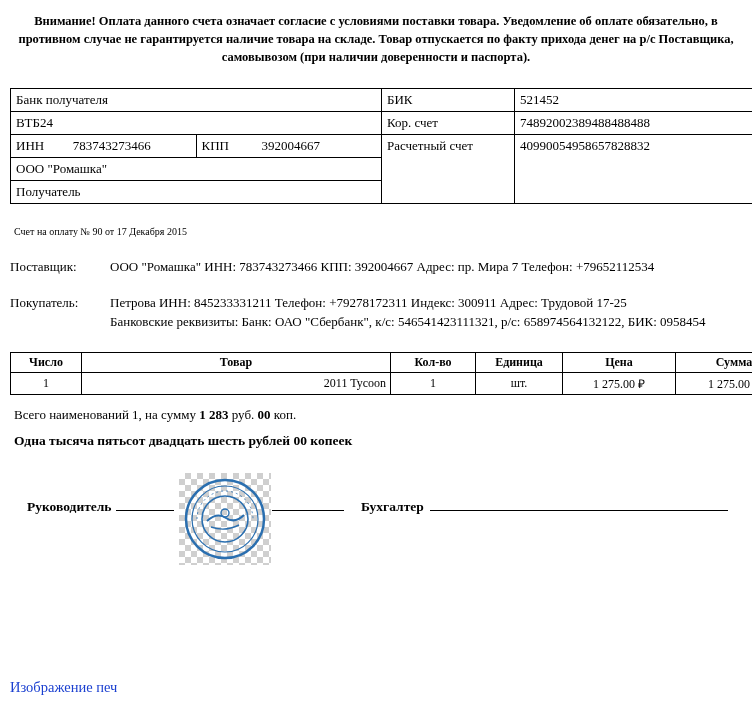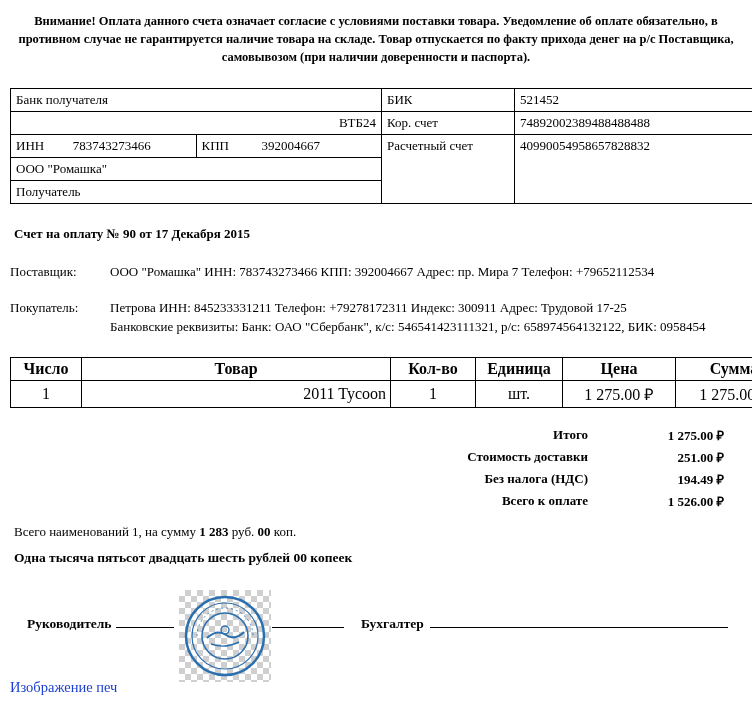--- a/index.html
+++ b/index.html
@@ -41,25 +41,24 @@
     font-size: 13px;
     vertical-align: top;
     height: 14px;
   }
   .cell-tall {
     height: 44px;
   }
   .bank-name-cell {
     height: 44px;
     vertical-align: top;
-    text-align: right;
   }
   .invoice-title {
-    font-weight: bold;
-    font-size: 13px;
+    font-weight: normal;
+    font-size: 10px;
     margin: 22px 0 0 4px;
   }
   table.parties {
     width: 732px;
     border-collapse: collapse;
     margin-top: 18px;
     table-layout: fixed;
   }
   table.parties td {
     padding: 2px 0;
@@ -76,21 +75,21 @@
     height: 8px;
   }
   table.items {
     border-collapse: collapse;
     width: 732px;
     margin-top: 18px;
     table-layout: fixed;
   }
   table.items th, table.items td {
     border: 1px solid #000;
-    font-size: 16px;
+    font-size: 12px;
     padding: 2px 4px;
     text-align: center;
   }
   table.items th {
     font-weight: bold;
   }
   table.items td.prod {
     text-align: right;
     padding-left: 6px;
   }
@@ -260,40 +259,20 @@
         <td>1</td>
         <td class="prod">2011 Tycoon</td>
         <td>1</td>
         <td>шт.</td>
         <td>1 275.00 ₽</td>
         <td>1 275.00 ₽</td>
       </tr>
     </tbody>
   </table>
 
-  <table class="totals">
-    <tbody>
-      <tr>
-        <td class="total-label">Итого</td>
-        <td class="total-value">1 275.00 ₽</td>
-      </tr>
-      <tr>
-        <td class="total-label">Стоимость доставки</td>
-        <td class="total-value">251.00 ₽</td>
-      </tr>
-      <tr>
-        <td class="total-label">Без налога (НДС)</td>
-        <td class="total-value">194.49 ₽</td>
-      </tr>
-      <tr>
-        <td class="total-label">Всего к оплате</td>
-        <td class="total-value">1 526.00 ₽</td>
-      </tr>
-    </tbody>
-  </table>
 
   <div class="summary-line">
     <span>Всего наименований 1, на сумму </span><b>1 283</b><span> руб. </span><b>00</b><span> коп.</span>
   </div>
 
   <div class="amount-words">Одна тысяча пятьсот двадцать шесть рублей 00 копеек</div>
 
   <div class="signatures">
     <span class="sig-label">Руководитель</span><span class="sig-line line-a"></span>
     <span style="display:inline-block;width:92px"></span>

